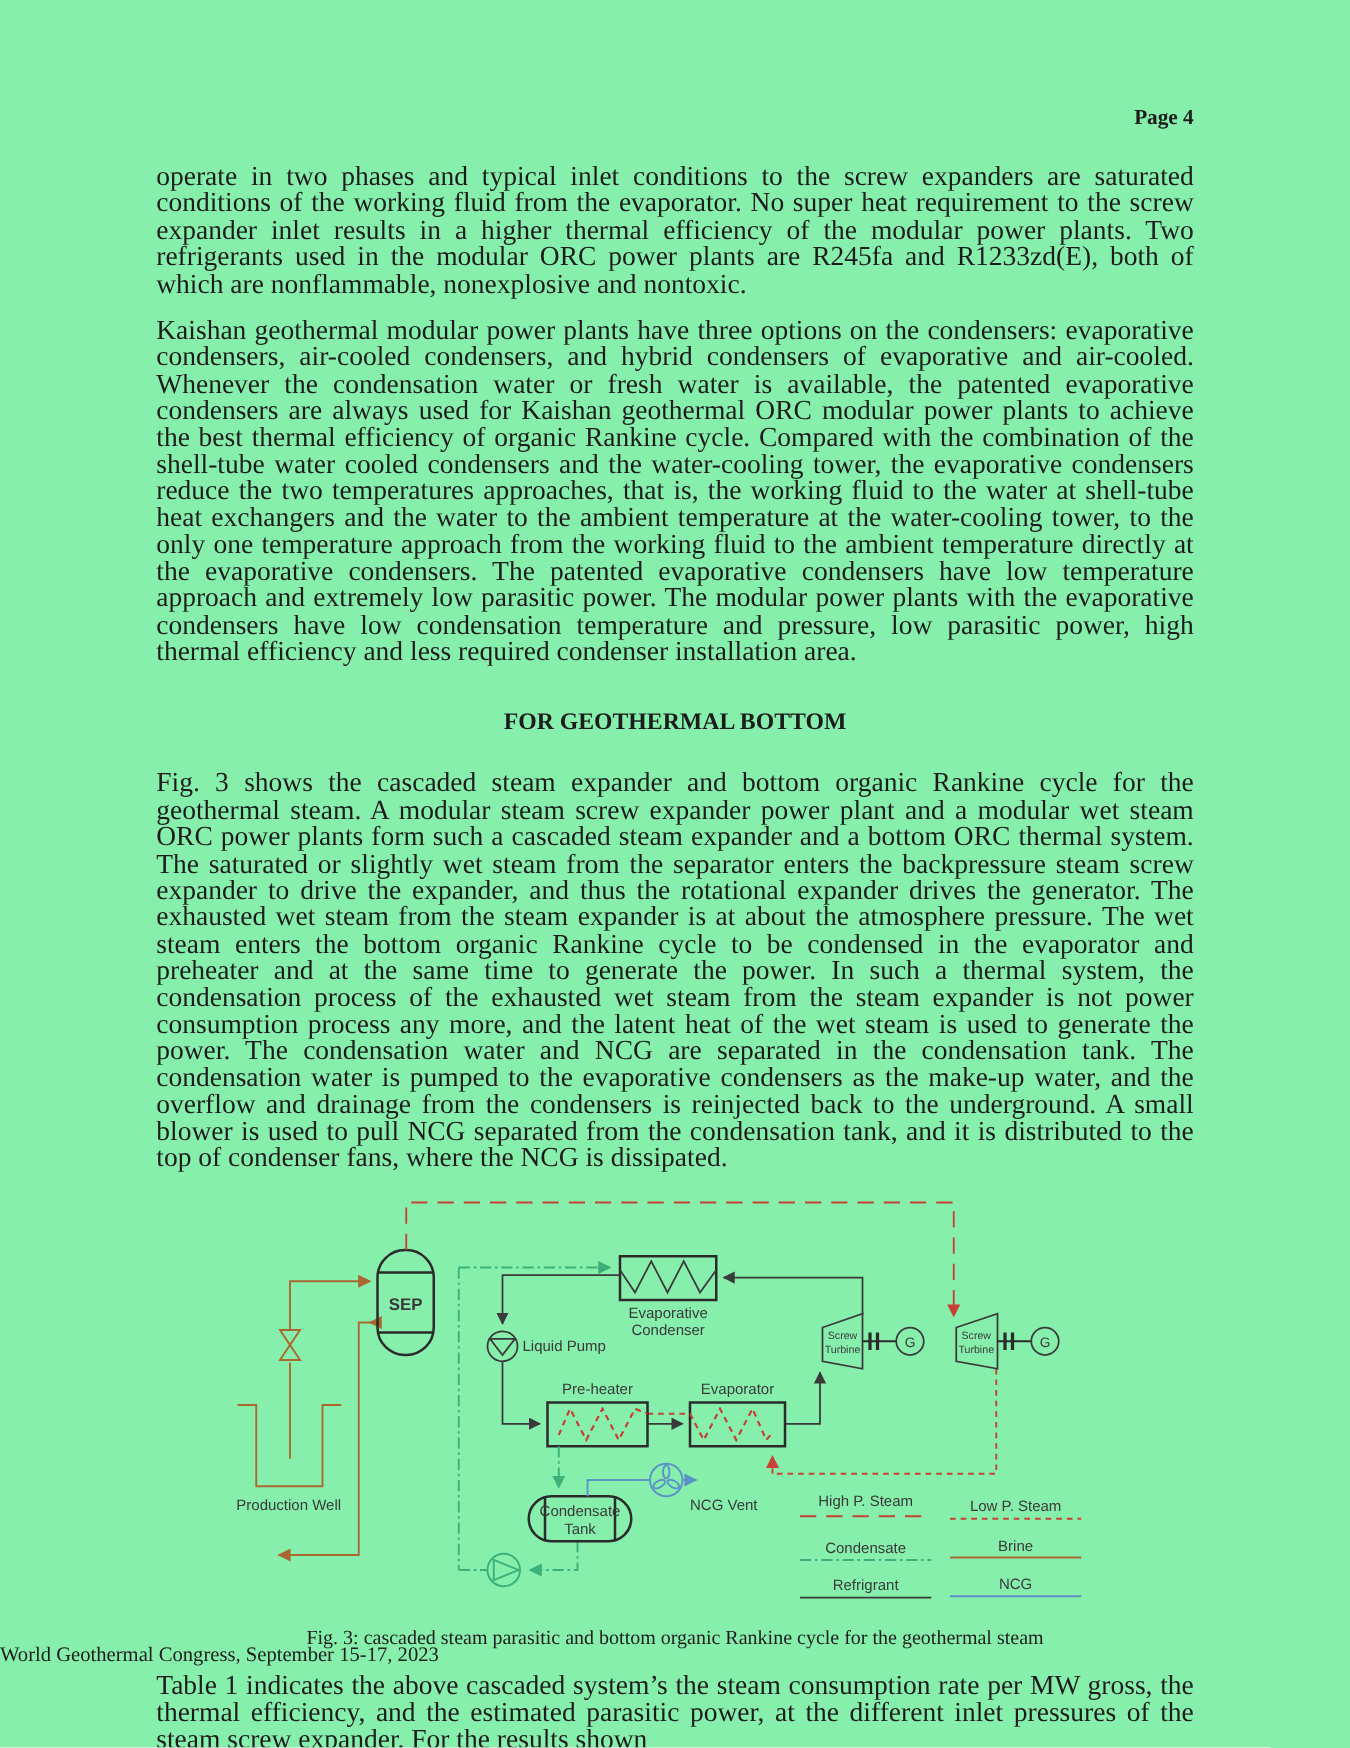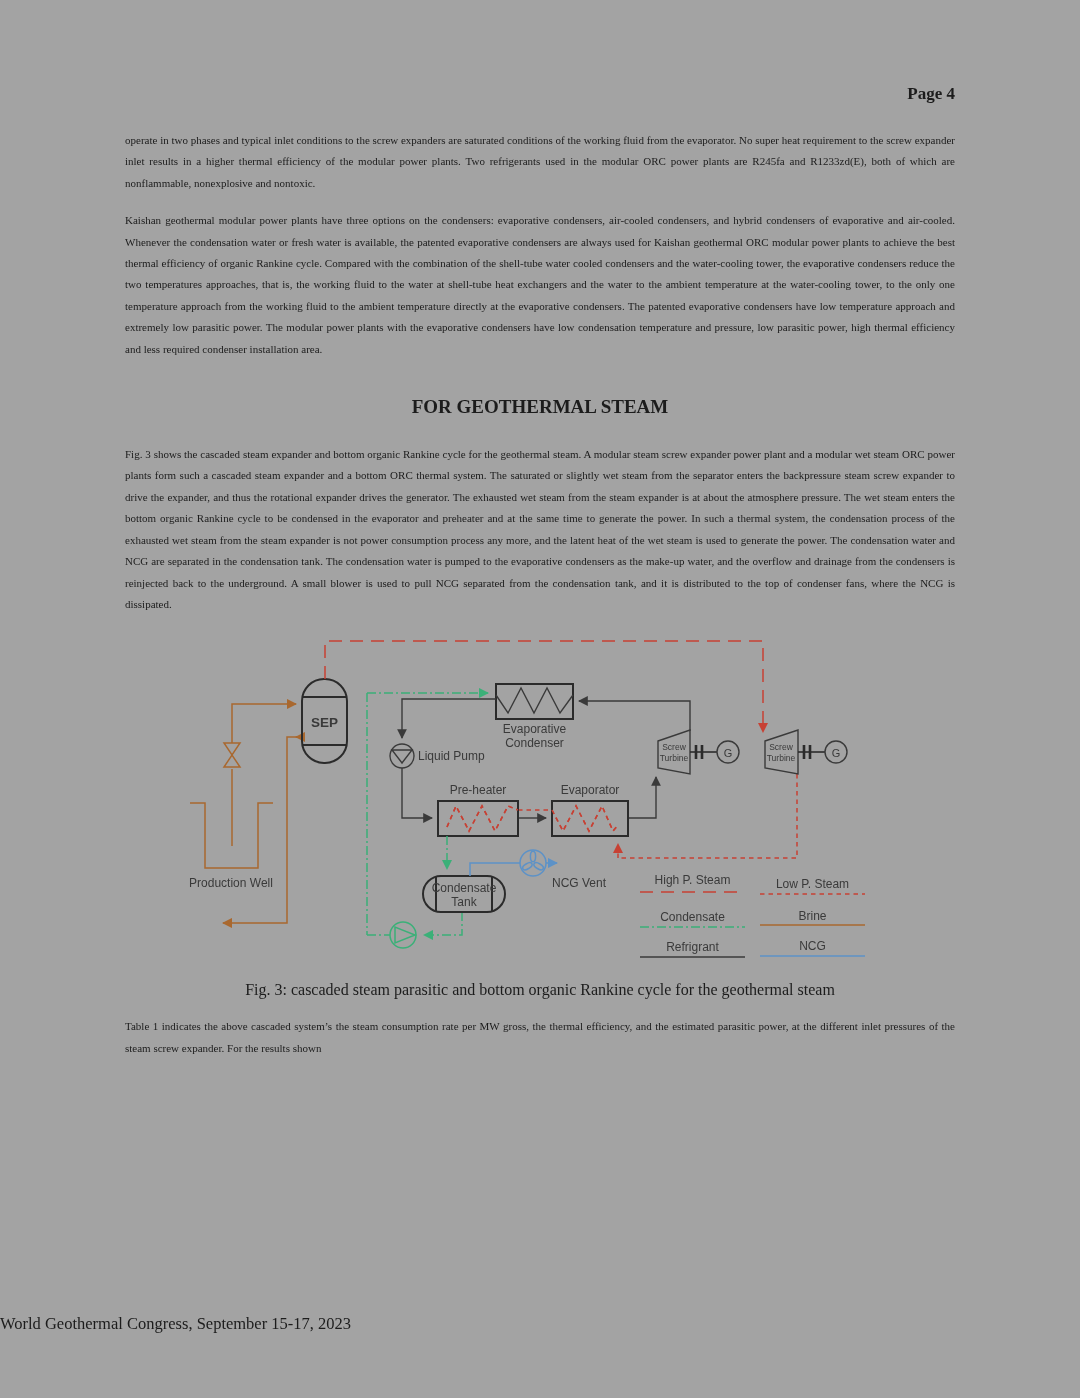--- a/index.html
+++ b/index.html
@@ -1,33 +1,33 @@
 <!DOCTYPE html>
 <html><head>
 <meta charset="utf-8">
 <style>
   html,body{margin:0;padding:0;background:#ffffff;}
   .page{
     position:relative;
     width:1080px;height:1398px;
-    background:#a3a3a3;
+    background:#86efac;
     overflow:hidden;
     font-family:"Liberation Serif", serif;
     color:#1c1c1c;
   }
   .page-number{
     position:absolute;top:84px;right:125px;
     font-weight:bold;font-size:17px;
   }
   .content{
     position:absolute;top:130px;left:125px;width:830px;
   }
   .content p{
     margin:0 0 16px 0;
-    font-size:11px;line-height:21.4px;
+    font-size:22px;line-height:21.4px;
     text-align:justify;
   }
   .section-heading{
     margin:34px 0 24px 0;
     text-align:center;font-weight:bold;
     font-size:19px;line-height:26px;
   }
   .figure-wrap{width:730px;margin:6px auto 0 auto;}
   .fig-caption{
     text-align:center;font-size:16px;line-height:21px;
@@ -73,21 +73,21 @@
 
 <div class="page">
 
   <div class="page-number">Page 4</div>
 
   <div class="content">
     <p>operate in two phases and typical inlet conditions to the screw expanders are saturated conditions of the working fluid from the evaporator. No super heat requirement to the screw expander inlet results in a higher thermal efficiency of the modular power plants. Two refrigerants used in the modular ORC power plants are R245fa and R1233zd(E), both of which are nonflammable, nonexplosive and nontoxic.</p>
     <p>Kaishan geothermal modular power plants have three options on the condensers: evaporative condensers, air-cooled condensers, and hybrid condensers of evaporative and air-cooled. Whenever the condensation water or fresh water is available, the patented evaporative condensers are always used for Kaishan geothermal ORC modular power plants to achieve the best thermal efficiency of organic Rankine cycle. Compared with the combination of the shell-tube water cooled condensers and the water-cooling tower, the evaporative condensers reduce the two temperatures approaches, that is, the working fluid to the water at shell-tube heat exchangers and the water to the ambient temperature at the water-cooling tower, to the only one temperature approach from the working fluid to the ambient temperature directly at the evaporative condensers. The patented evaporative condensers have low temperature approach and extremely low parasitic power. The modular power plants with the evaporative condensers have low condensation temperature and pressure, low parasitic power, high thermal efficiency and less required condenser installation area.</p>
 
     <div class="section-heading">
-      <span style="display:block">FOR GEOTHERMAL STEAM</span>
+      <span style="display:block">FOR GEOTHERMAL BOTTOM</span>
     </div>
 
     <p>Fig. 3 shows the cascaded steam expander and bottom organic Rankine cycle for the geothermal steam. A modular steam screw expander power plant and a modular wet steam ORC power plants form such a cascaded steam expander and a bottom ORC thermal system. The saturated or slightly wet steam from the separator enters the backpressure steam screw expander to drive the expander, and thus the rotational expander drives the generator. The exhausted wet steam from the steam expander is at about the atmosphere pressure. The wet steam enters the bottom organic Rankine cycle to be condensed in the evaporator and preheater and at the same time to generate the power. In such a thermal system, the condensation process of the exhausted wet steam from the steam expander is not power consumption process any more, and the latent heat of the wet steam is used to generate the power. The condensation water and NCG are separated in the condensation tank. The condensation water is pumped to the evaporative condensers as the make-up water, and the overflow and drainage from the condensers is reinjected back to the underground. A small blower is used to pull NCG separated from the condensation tank, and it is distributed to the top of condenser fans, where the NCG is dissipated.</p>
 
     <div class="figure-wrap">
       <svg width="730" height="340" viewBox="0 0 730 340">
         <defs>
           <marker id="ar-brn" viewBox="0 0 10 10" refX="9" refY="5" markerWidth="7" markerHeight="7" orient="auto-start-reverse">
             <path d="M0,0 L10,5 L0,10 z" fill="#a9682f"></path>
           </marker>

